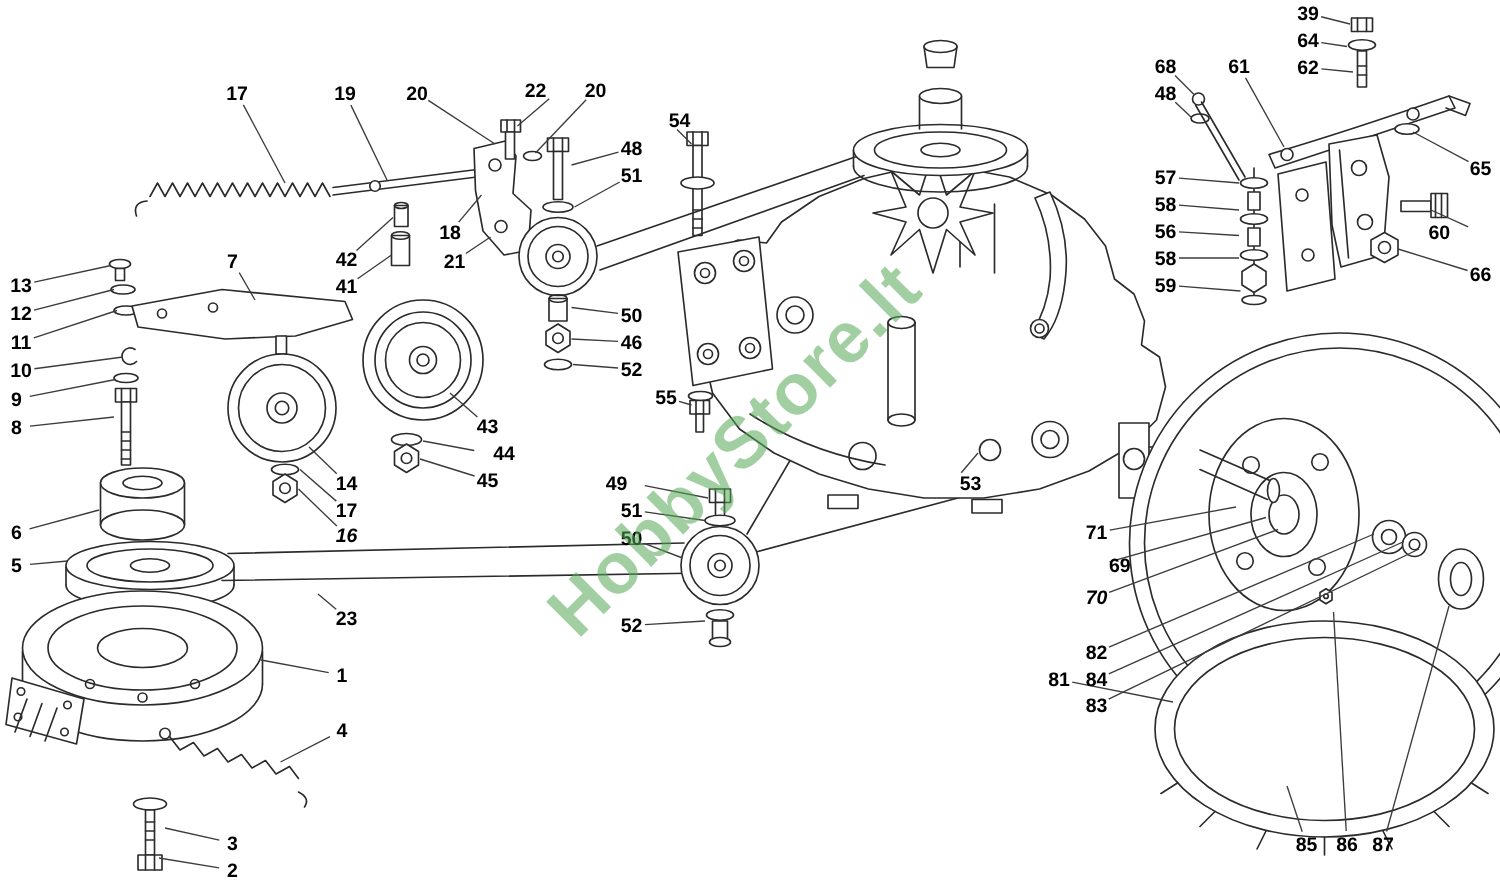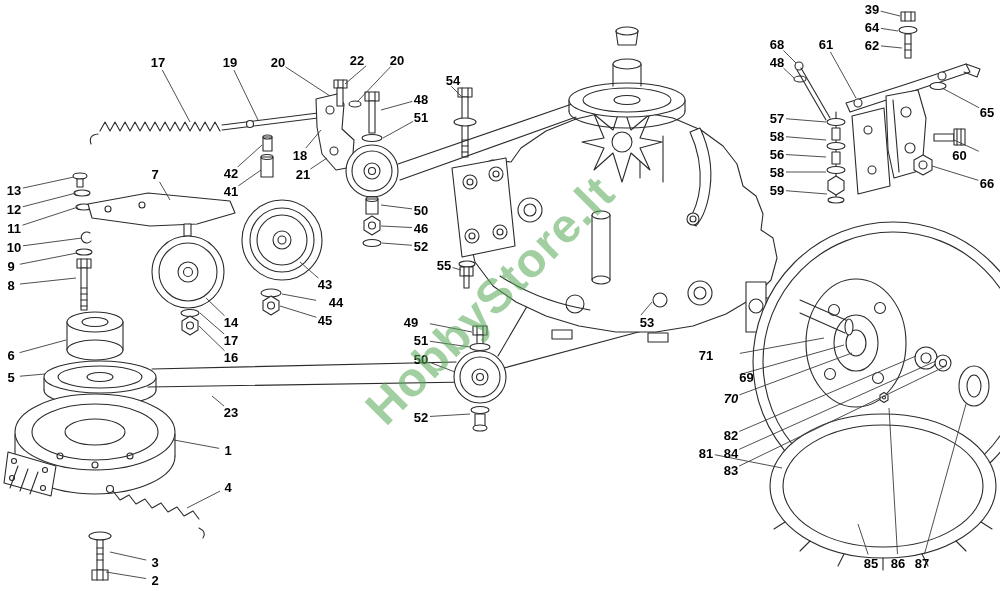--- a/index.html
+++ b/index.html
@@ -417,21 +417,21 @@
       <div class="callout" style="left: 11px; top: 285px;">8</div>
       <div class="callout" style="left: 421px; top: 210px;">50</div>
       <div class="callout" style="left: 421px; top: 228px;">46</div>
       <div class="callout" style="left: 421px; top: 246px;">52</div>
       <div class="callout" style="left: 444px; top: 265px;">55</div>
       <div class="callout" style="left: 325px; top: 284px;">43</div>
       <div class="callout" style="left: 336px; top: 302px;">44</div>
       <div class="callout" style="left: 325px; top: 320px;">45</div>
       <div class="callout" style="left: 231px; top: 322px;">14</div>
       <div class="callout" style="left: 231px; top: 340px;">17</div>
-      <div class="callout" style="left: 231px; top: 357px;">16</div>
+      <div class="callout" style="left: 231px; top: 357px; font-style: italic;">16</div>
       <div class="callout" style="left: 11px; top: 355px;">6</div>
       <div class="callout" style="left: 11px; top: 377px;">5</div>
       <div class="callout" style="left: 411px; top: 322px;">49</div>
       <div class="callout" style="left: 421px; top: 340px;">51</div>
       <div class="callout" style="left: 421px; top: 359px;">50</div>
       <div class="callout" style="left: 421px; top: 417px;">52</div>
       <div class="callout" style="left: 231px; top: 412px;">23</div>
       <div class="callout" style="left: 228px; top: 450px;">1</div>
       <div class="callout" style="left: 228px; top: 487px;">4</div>
       <div class="callout" style="left: 155px; top: 562px;">3</div>
@@ -444,21 +444,21 @@
       <div class="callout" style="left: 777px; top: 62px;">48</div>
       <div class="callout" style="left: 826px; top: 44px;">61</div>
       <div class="callout" style="left: 987px; top: 112px;">65</div>
       <div class="callout" style="left: 777px; top: 118px;">57</div>
       <div class="callout" style="left: 777px; top: 136px;">58</div>
       <div class="callout" style="left: 777px; top: 154px;">56</div>
       <div class="callout" style="left: 777px; top: 172px;">58</div>
       <div class="callout" style="left: 777px; top: 190px;">59</div>
       <div class="callout" style="left: 950px; top: 155px; padding-left: 19px;">60</div>
       <div class="callout" style="left: 987px; top: 183px;">66</div>
-      <div class="callout" style="left: 706px; top: 355px; text-align: right;">71</div>
+      <div class="callout" style="left: 731px; top: 355px; text-align: right;">71</div>
       <div class="callout" style="left: 731px; top: 377px; padding-left: 31px;">69</div>
       <div class="callout" style="left: 731px; top: 398px; font-style: italic;">70</div>
       <div class="callout" style="left: 731px; top: 435px;">82</div>
       <div class="callout" style="left: 706px; top: 453px;">81</div>
       <div class="callout" style="left: 731px; top: 453px;">84</div>
       <div class="callout" style="left: 731px; top: 470px;">83</div>
       <div class="callout" style="left: 871px; top: 563px;">85</div>
       <div class="callout" style="left: 898px; top: 563px;">86</div>
       <div class="callout" style="left: 922px; top: 563px;">87</div>
     </div>

